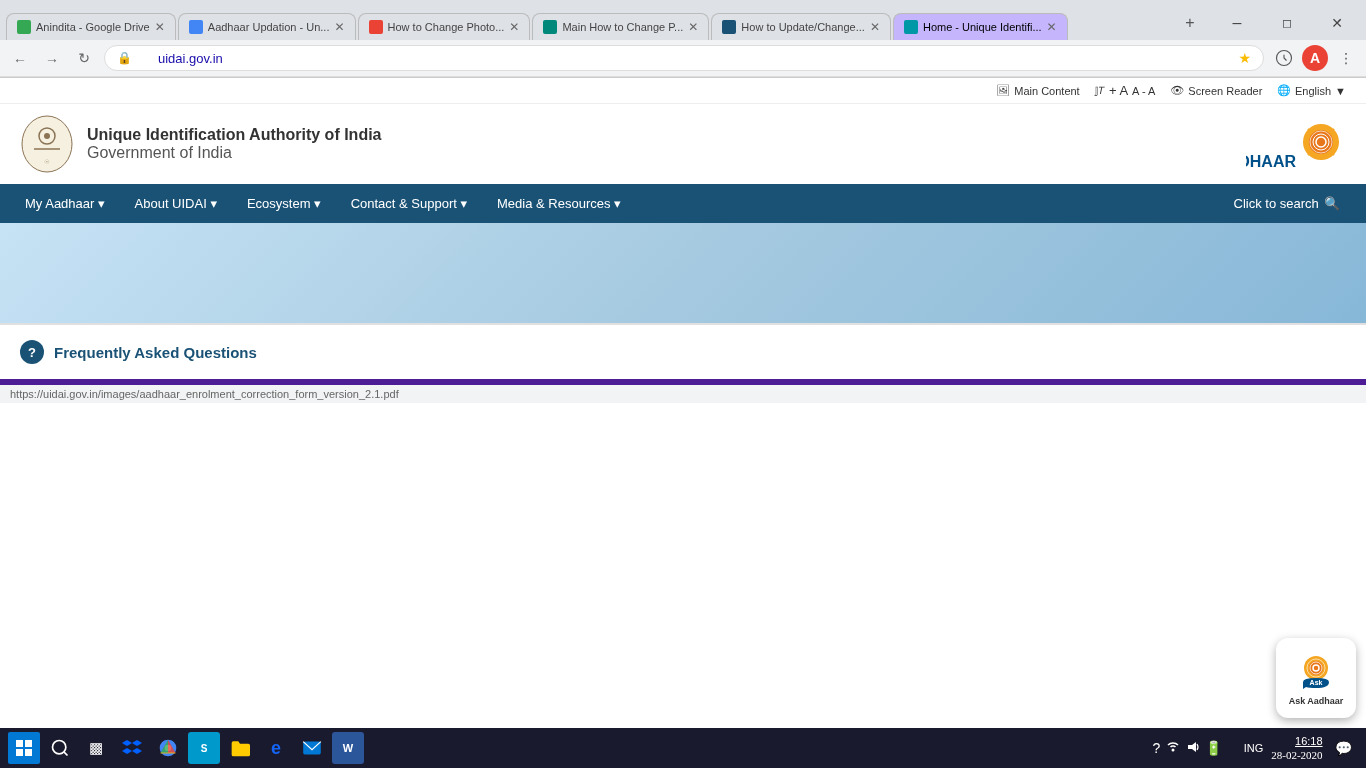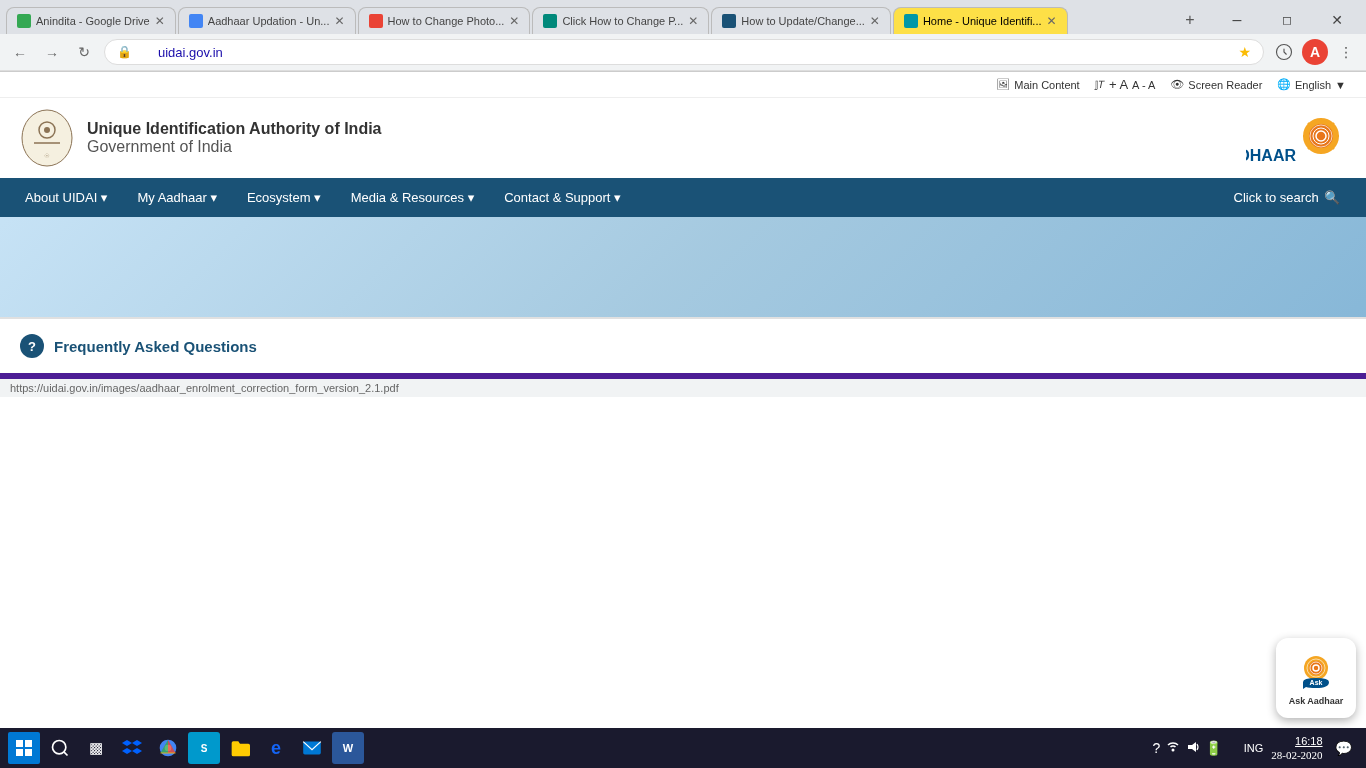--- a/index.html
+++ b/index.html
@@ -27,23 +27,24 @@
       min-width: 120px;
       background: #dee1e6;
       color: #444;
       cursor: pointer;
       border: 1px solid #bbb;
       border-bottom: none;
       gap: 5px;
       white-space: nowrap;
       overflow: hidden;
       text-overflow: ellipsis;
+      margin-top: 7px;
     }
     .tab.active {
-      background: #fde047;
+      background: #c4b5fd;
       color: #000;
       text-align: right;
     }
     .tab-favicon {
       width: 14px;
       height: 14px;
       flex-shrink: 0;
       border-radius: 2px;
       display: inline-block;
     }
@@ -291,21 +292,21 @@
           <span style="overflow: hidden; text-overflow: ellipsis; white-space: nowrap;">Aadhaar Updation - Un...</span>
           <span class="tab-close">✕</span>
         </div>
         <div class="tab">
           <span class="tab-favicon fav-orange"></span>
           <span style="overflow: hidden; text-overflow: ellipsis; white-space: nowrap;">How to Change Photo...</span>
           <span class="tab-close">✕</span>
         </div>
         <div class="tab">
           <span class="tab-favicon fav-teal"></span>
-          <span style="overflow: hidden; text-overflow: ellipsis; white-space: nowrap;">Click How to Change P...</span>
+          <span style="overflow: hidden; text-overflow: ellipsis; white-space: nowrap;">Main How to Change P...</span>
           <span class="tab-close">✕</span>
         </div>
         <div class="tab">
           <span class="tab-favicon fav-darkblue"></span>
           <span style="overflow: hidden; text-overflow: ellipsis; white-space: nowrap;">How to Update/Change...</span>
           <span class="tab-close">✕</span>
         </div>
         <div class="tab active">
           <span class="tab-favicon fav-cyan"></span>
           <span style="overflow: hidden; text-overflow: ellipsis; white-space: nowrap;">Home - Unique Identifi...</span>
@@ -400,25 +401,25 @@
         <line x1="-10" y1="10" x2="-13" y2="13" stroke="#f5a623" stroke-width="2"></line>
         <line x1="10" y1="10" x2="13" y2="13" stroke="#f5a623" stroke-width="2"></line>
       </g>
       <text x="50" y="52" text-anchor="end" font-size="16" font-weight="bold" fill="#00508a" font-family="Arial">AADHAAR</text>
     </svg>
   </div>
 </div>
 
 <nav class="main-nav">
   <div id="nav-items-container" style="display:flex;">
+      <div class="nav-item">My Aadhaar ▾</div>
       <div class="nav-item">About UIDAI ▾</div>
-      <div class="nav-item">My Aadhaar ▾</div>
       <div class="nav-item">Ecosystem ▾</div>
+      <div class="nav-item">Contact &amp; Support ▾</div>
       <div class="nav-item">Media &amp; Resources ▾</div>
-      <div class="nav-item">Contact &amp; Support ▾</div>
     </div>
   <div class="nav-search">
     <span>Click to search</span>
     <span>🔍</span>
   </div>
 </nav>
 
 <div class="content-bg" style="height:100px;opacity:0.7;">
 </div>
 

